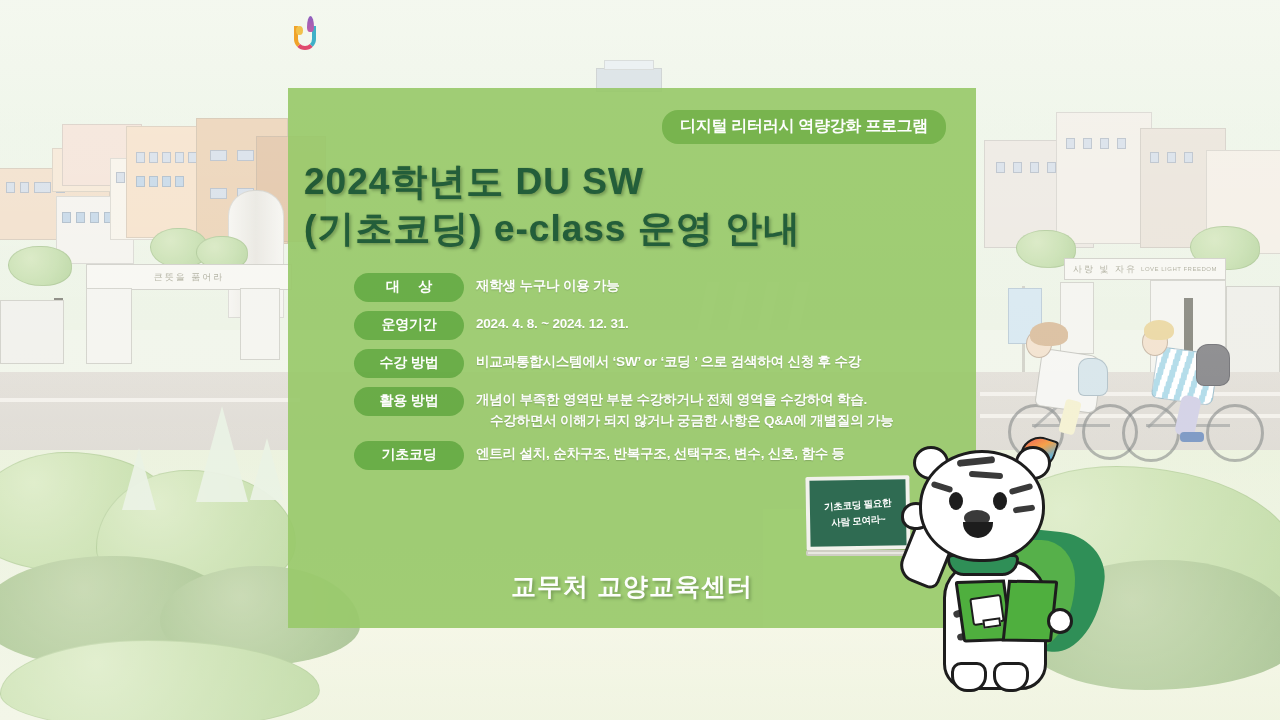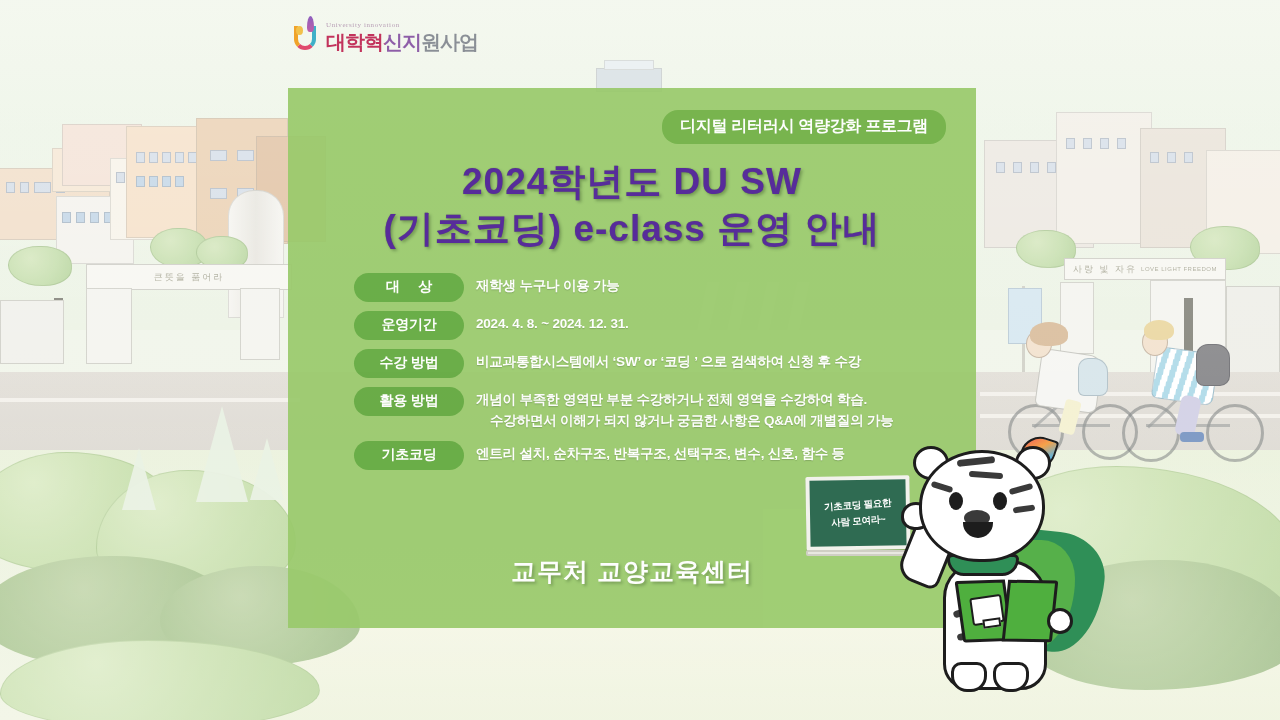--- a/index.html
+++ b/index.html
@@ -196,22 +196,21 @@
     color: #ffffff;
     font-size: 16px; font-weight: 700; letter-spacing: -0.3px;
     padding: 6px 18px 7px 18px;
     border-radius: 16px;
     white-space: nowrap;
   }
 
   
   #poster-title {
     margin-top: 14px;
-    text-align: center;
-    color: #4c1d95;
+    color: #14532d;
     font-size: 37px;
     font-weight: 700;
     letter-spacing: 1px;
     line-height: 1.28;
     text-shadow: 2px 2px 3px rgba(60,90,40,.45), 0 0 1px rgba(60,90,40,.6);
   }
   #poster-title .tl { display: block; }
 
   
   #info-table {
@@ -240,21 +239,21 @@
     line-height: 1.55;
     padding-top: 3px;
     text-shadow: 0 1px 1px rgba(70,100,50,.35);
   }
   .info-value .vline { display: block; }
   .info-value .vline.indent { padding-left: 14px; }
 
   
   #footer-org {
     margin-top: auto;
-    margin-bottom: 40px;
+    margin-bottom: 25px;
     text-align: center;
     color: #ffffff;
     font-size: 25px;
     font-weight: 700;
     letter-spacing: 1px;
     text-shadow: 2px 2px 3px rgba(60,90,40,.45);
   }
 
   
   #blackboard {
@@ -564,24 +563,20 @@
     </div>
 
     <div class="bg-wash"></div>
   </div>
 
   <div id="brand-logo">
     <div class="logo-mark">
       <div class="logo-u"></div>
       <div class="logo-flame"></div>
       <div class="logo-dot"></div>
-    </div>
-    <div class="logo-textwrap">
-      <span class="logo-sub">University innovation</span>
-      <span class="logo-main">대학혁신지원사업</span>
     </div>
   </div>
 
   <div id="content-panel" style="background: rgb(154, 202, 108);">
     <div id="panel-inner">
 
       <div id="program-badge-row">
         <div id="program-badge" style="background: rgb(111, 176, 67);">디지털 리터러시 역량강화 프로그램</div>
       </div>
 

